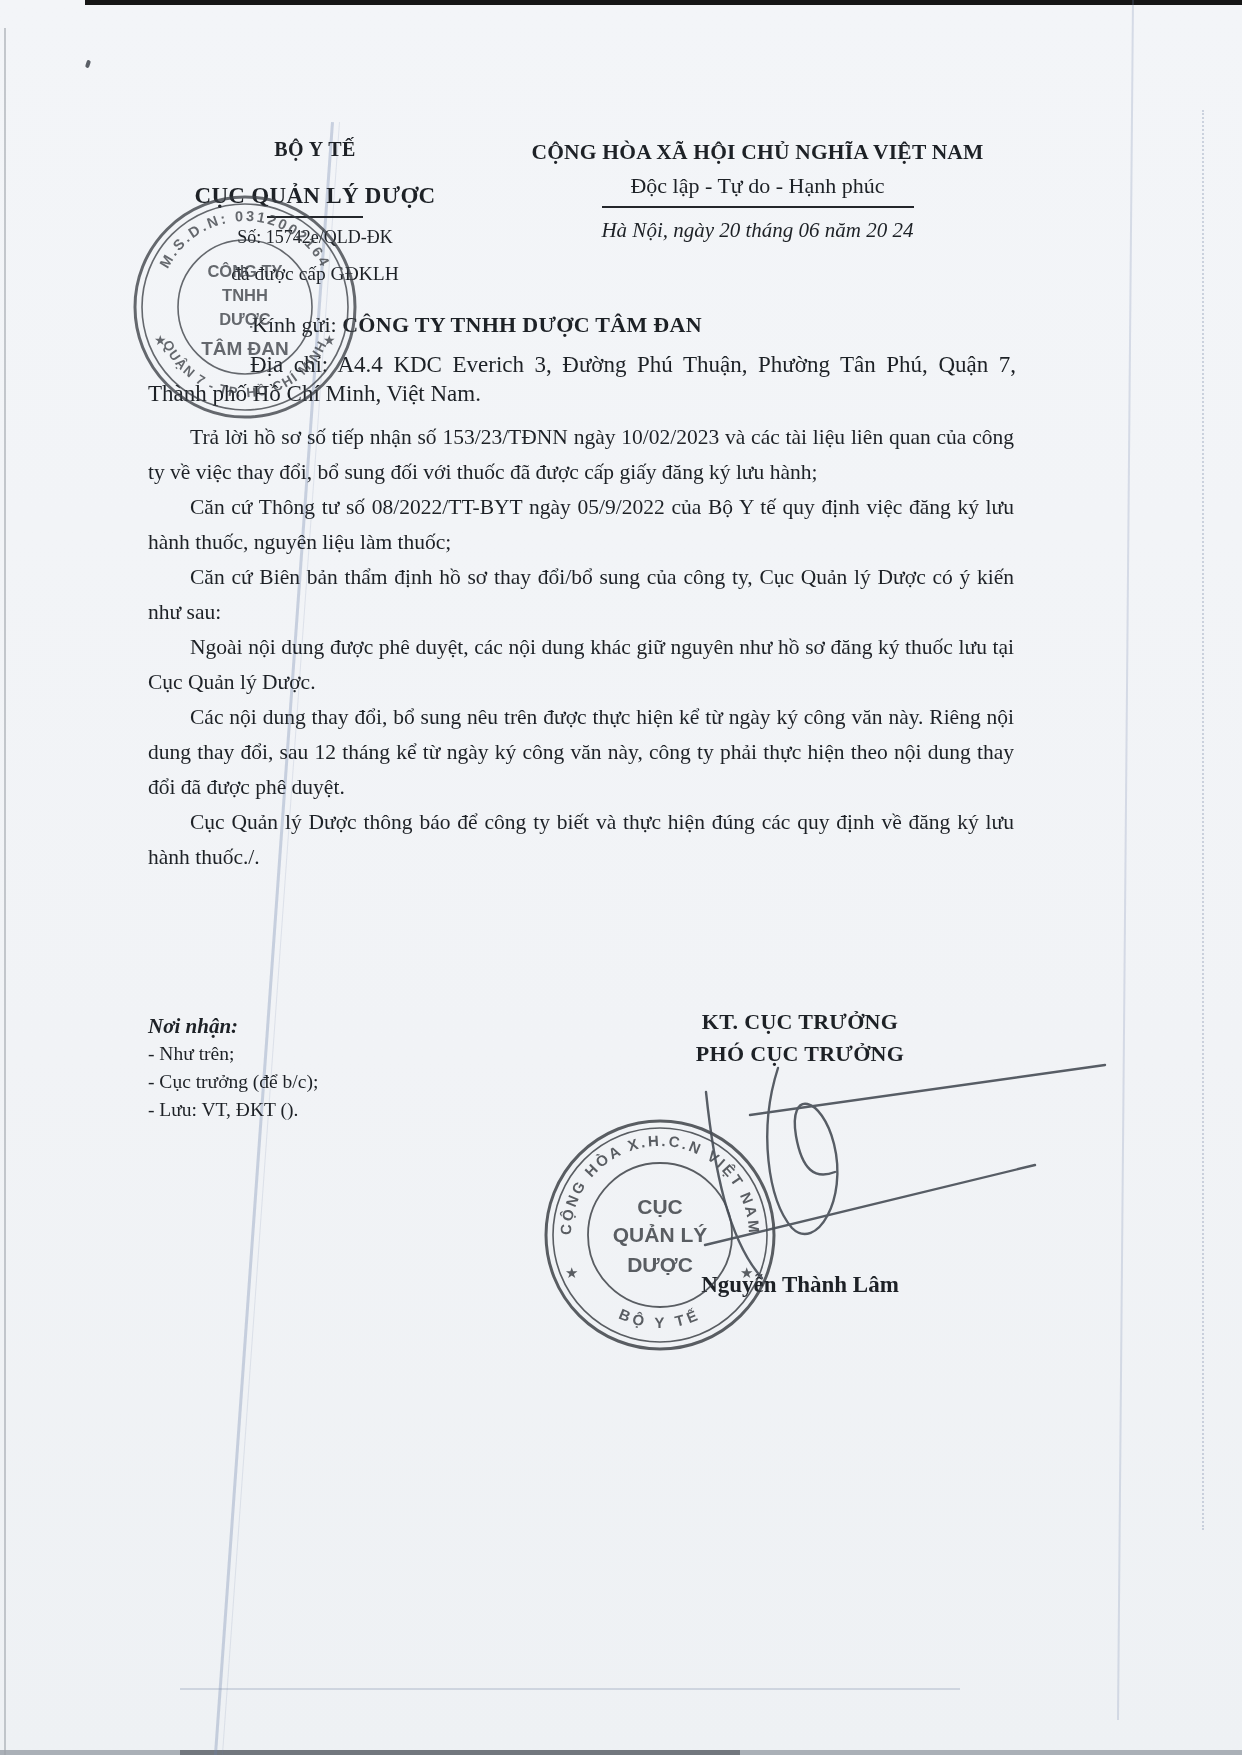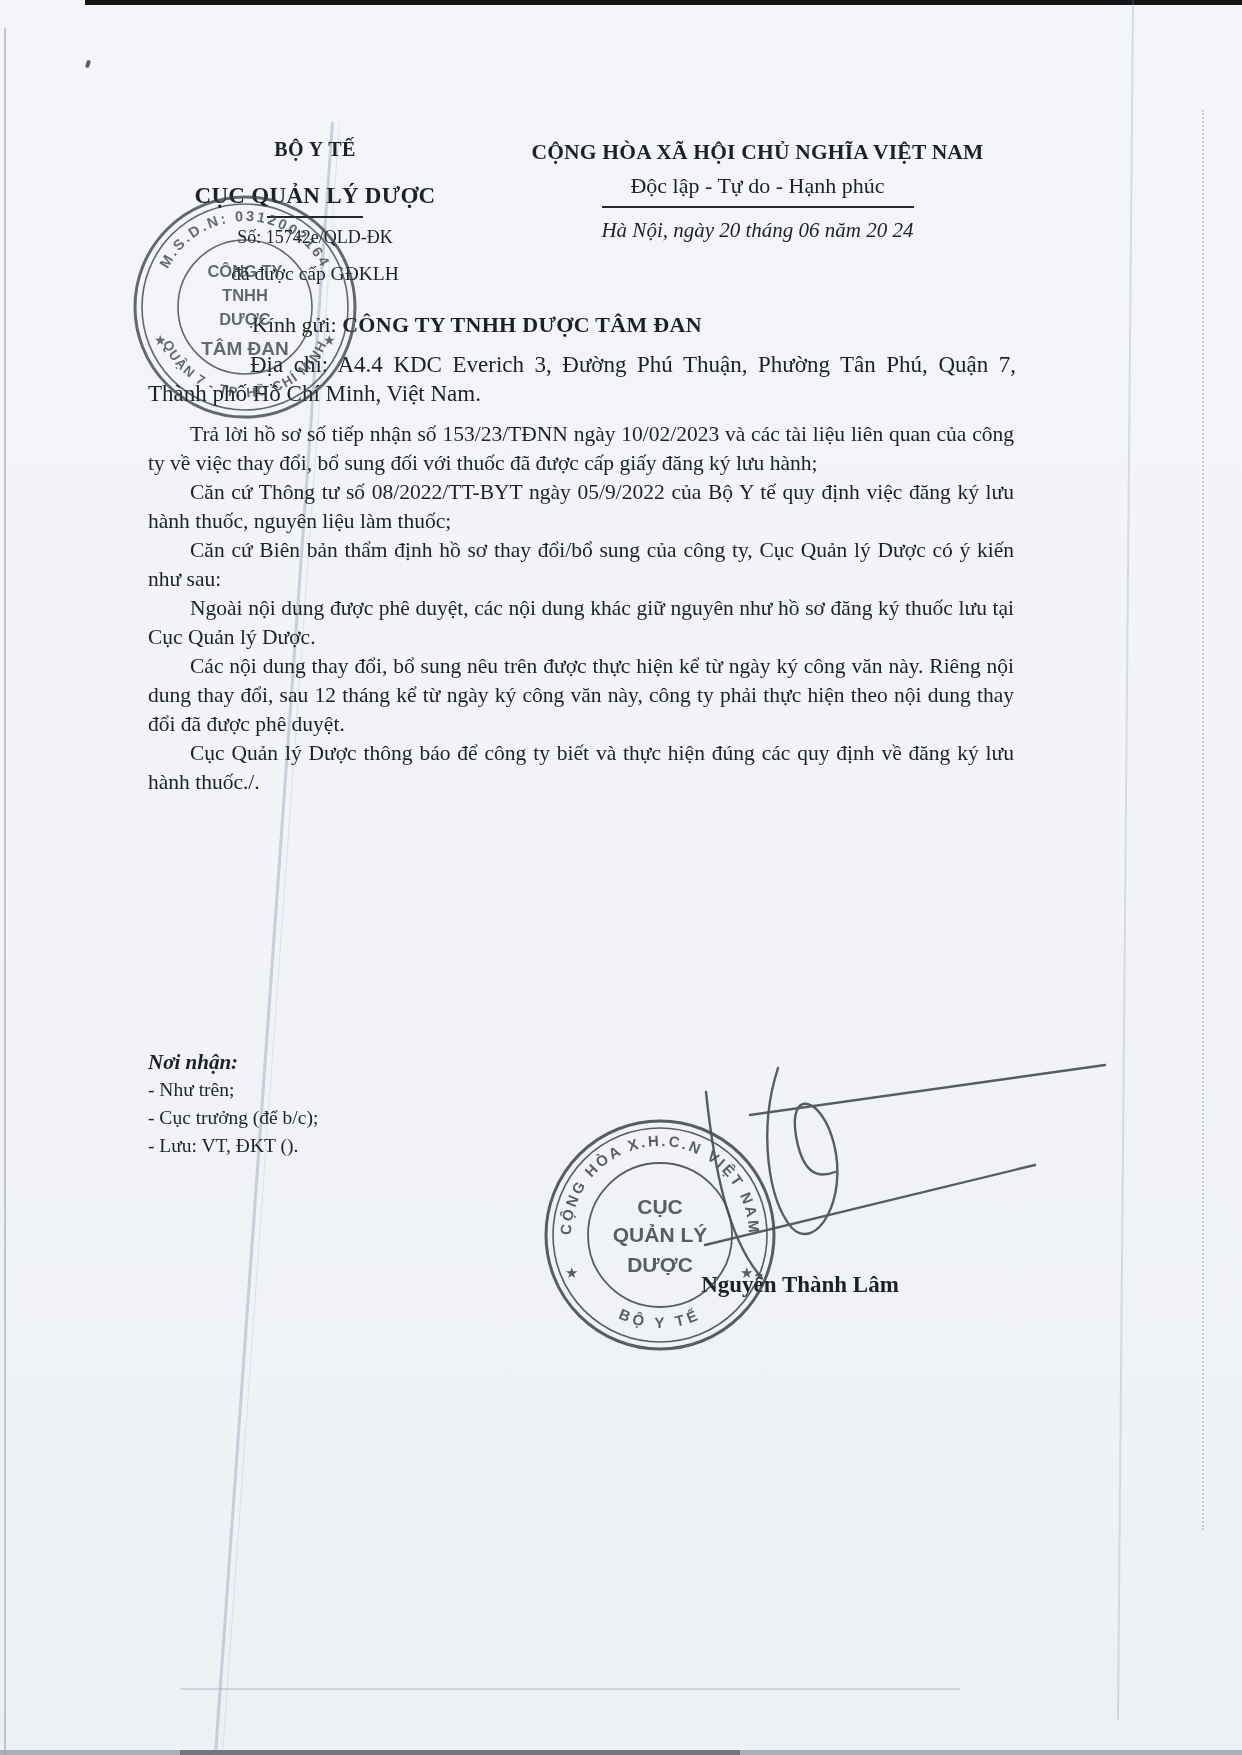--- a/index.html
+++ b/index.html
@@ -34,25 +34,25 @@
   .hdr-right .motto2{font-weight:normal;font-size:22px;margin-top:8px;}
   .hdr-right .rule{width:312px;height:2px;background:#23262b;margin:7px auto 0 auto;}
   .hdr-right .dateline{font-style:italic;font-size:21px;margin-top:10px;}
 
   
   .kinh-gui{position:absolute;left:252px;top:312px;font-size:22px;}
   .kinh-gui .company{font-weight:bold;letter-spacing:.3px;}
   .address{position:absolute;left:148px;top:350px;width:868px;font-size:23px;line-height:29px;text-indent:102px;text-align:justify;}
 
   
-  .body-text{position:absolute;left:148px;top:420px;width:866px;font-size:21.5px;line-height:29px;text-align:justify;}
+  .body-text{position:absolute;left:148px;top:420px;width:866px;font-size:21.5px;line-height:35px;text-align:justify;}
   .body-text p{margin:0;text-indent:42px;}
 
   
-  .noi-nhan{position:absolute;left:148px;top:1048px;font-size:19.5px;line-height:28px;}
+  .noi-nhan{position:absolute;left:148px;top:1012px;font-size:19.5px;line-height:28px;}
   .noi-nhan .nn-title{font-weight:bold;font-style:italic;font-size:21px;}
   .sig-title{position:absolute;left:560px;top:1006px;width:480px;text-align:center;font-weight:bold;font-size:22px;line-height:32px;letter-spacing:.3px;}
   .sig-name{position:absolute;left:560px;top:1272px;width:480px;text-align:center;font-weight:bold;font-size:23px;}
 
   .stamp{position:absolute;}
   .stamp text{font-family:"Liberation Sans", sans-serif;}
   .sig-svg{position:absolute;}
 </style>
 </head>
 <body>
@@ -101,20 +101,24 @@
     <p>Cục Quản lý Dược thông báo để công ty biết và thực hiện đúng các quy định về đăng ký lưu hành thuốc./.</p>
   </div>
 
   <div class="noi-nhan">
     <div class="nn-title">Nơi nhận:</div>
     <div>- Như trên;</div>
     <div>- Cục trưởng (để b/c);</div>
     <div>- Lưu: VT, ĐKT ().</div>
   </div>
 
+  <div class="sig-title">
+    <div>KT. CỤC TRƯỞNG</div>
+    <div>PHÓ CỤC TRƯỞNG</div>
+  </div>
   <div class="sig-name">Nguyễn Thành Lâm</div>
 
   <svg class="stamp" style="left:125px;top:187px;opacity:.76;" width="240" height="240" viewBox="0 0 240 240">
     <g fill="none" stroke="#383c42">
       <circle cx="120" cy="120" r="110" stroke-width="3"></circle>
       <circle cx="120" cy="120" r="103" stroke-width="1.6"></circle>
       <circle cx="120" cy="120" r="67" stroke-width="1.6"></circle>
     </g>
     <defs>
       <path id="cstamp-top" d="M 34,120 A 86,86 0 1 1 206,120"></path>

